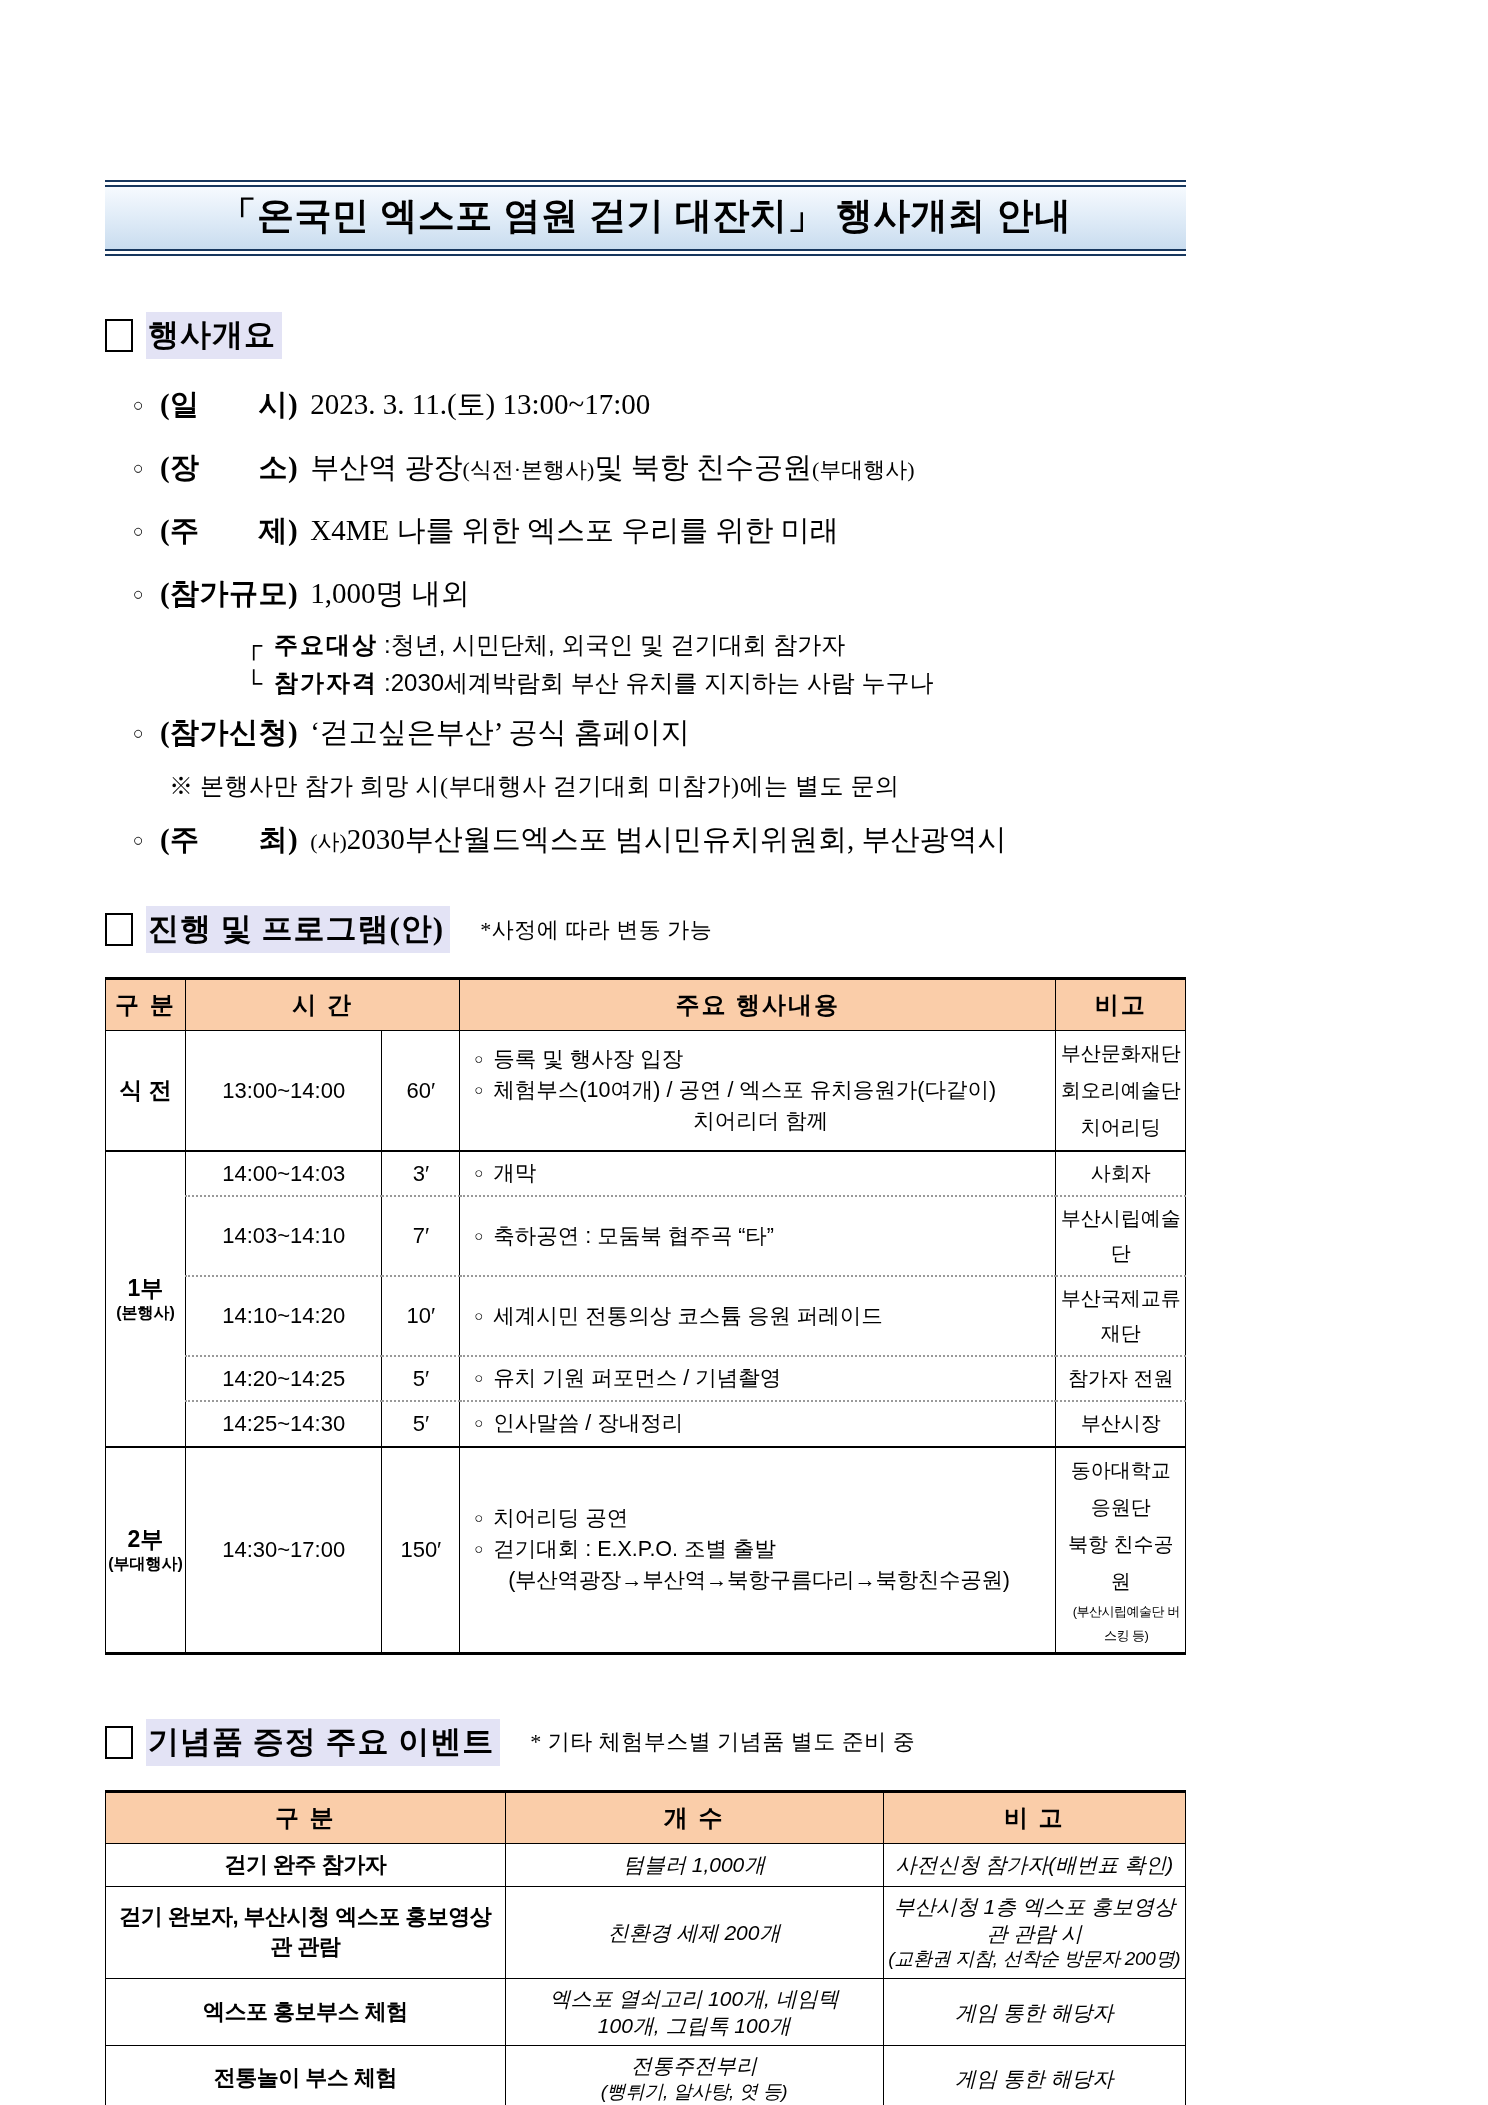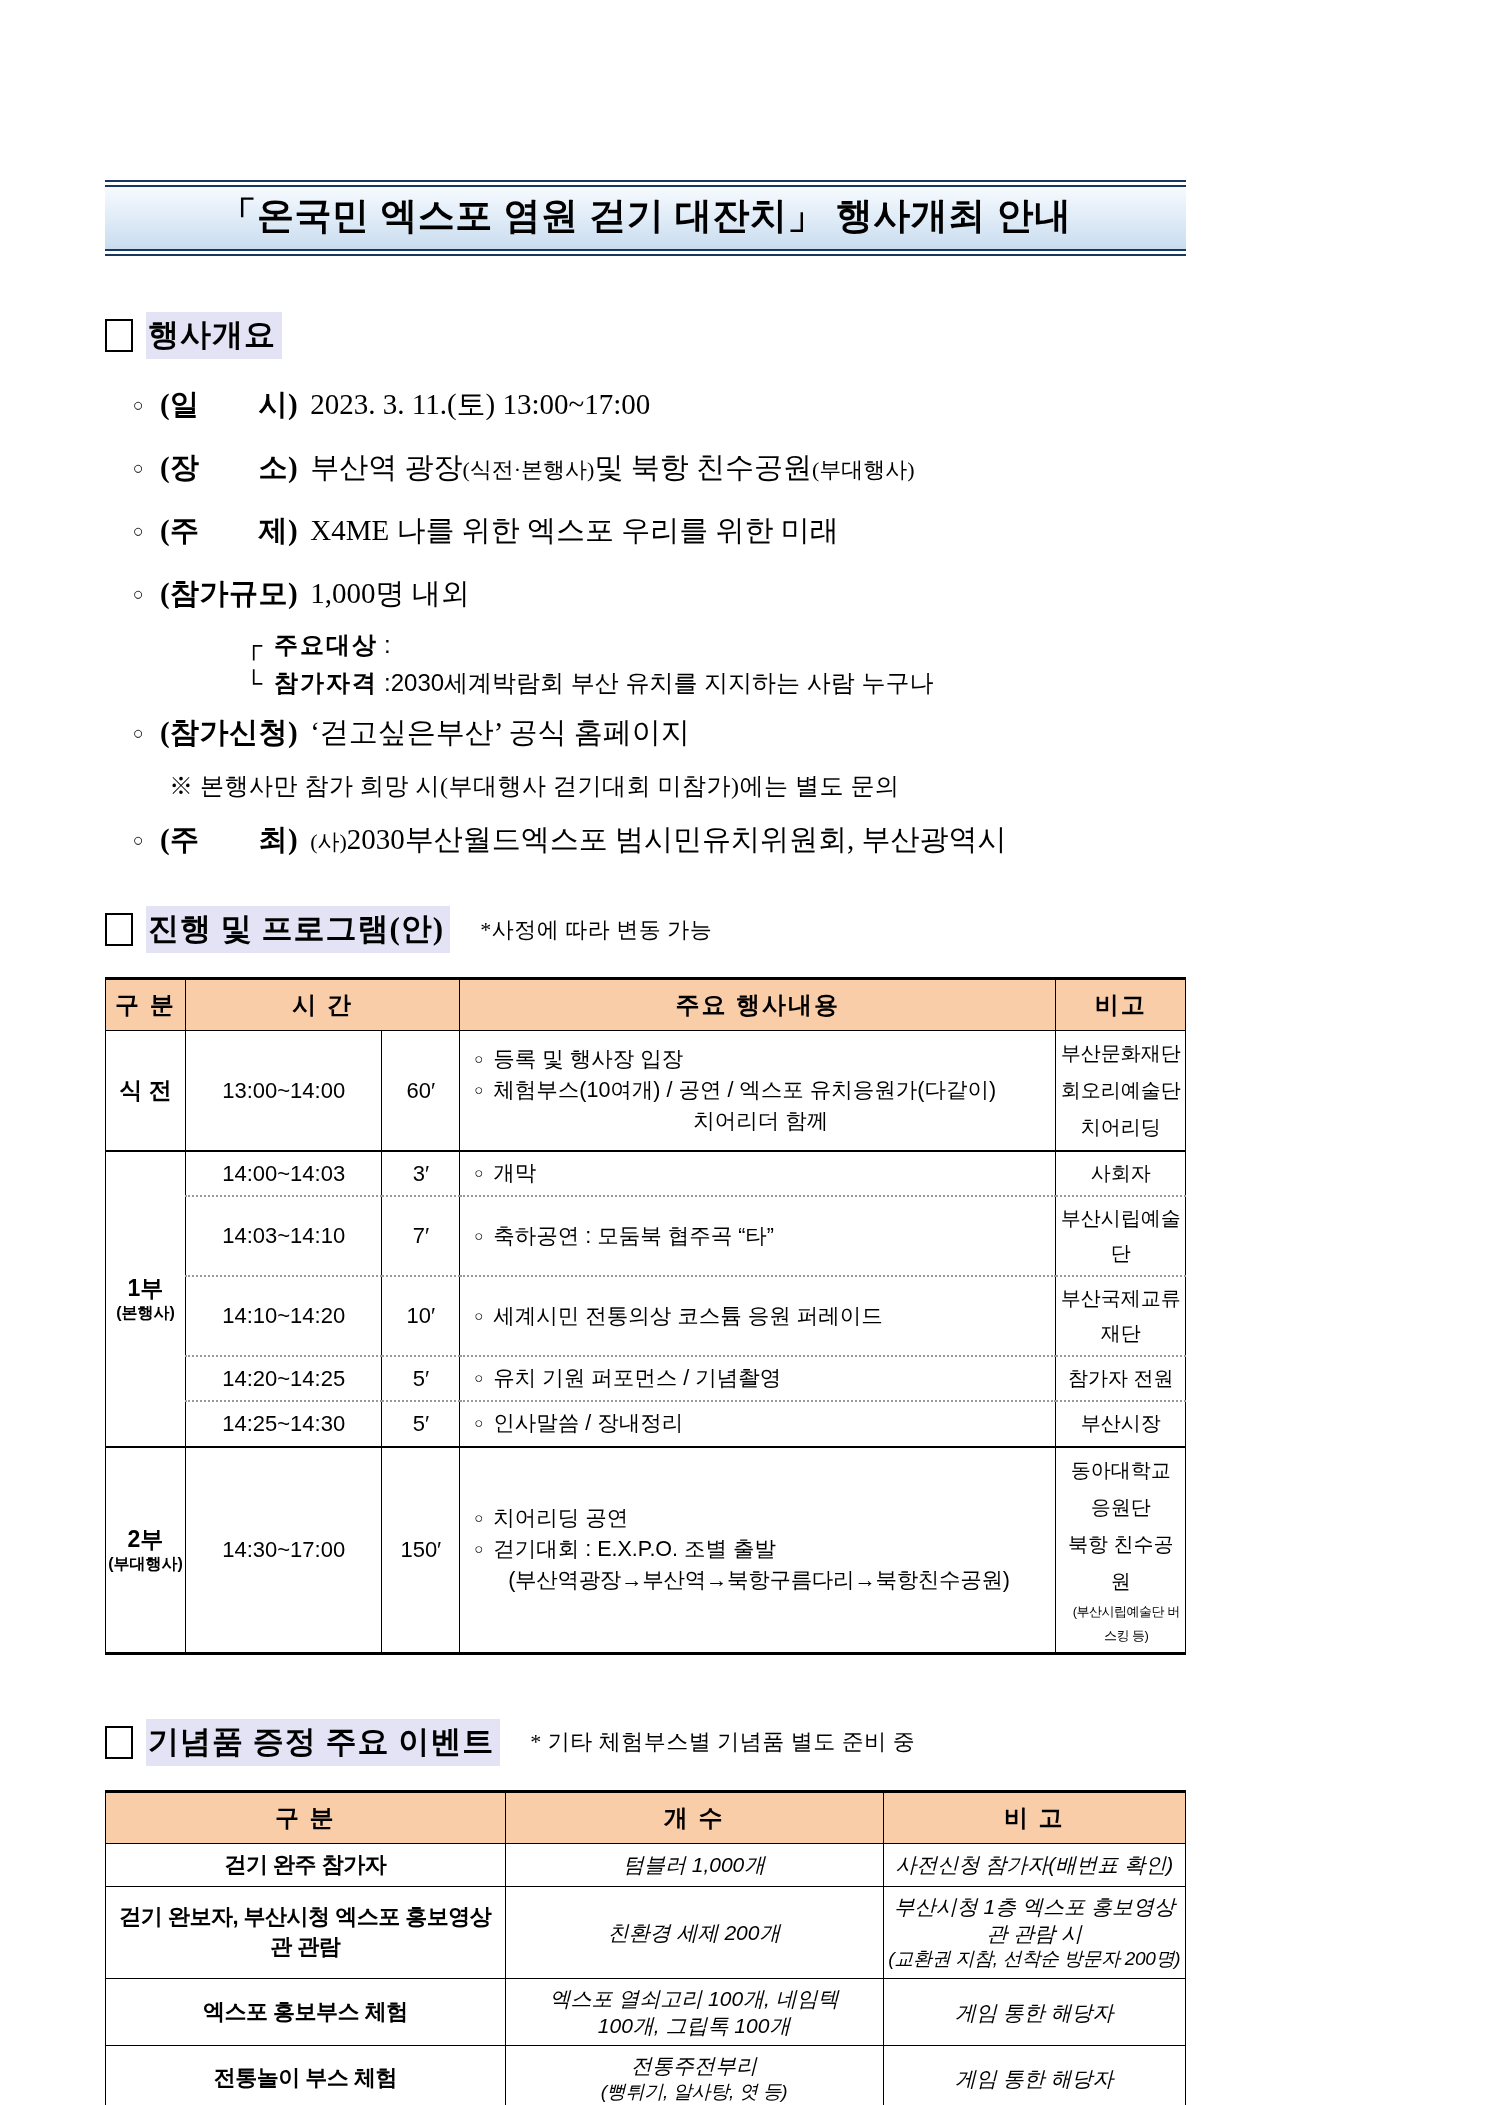--- a/index.html
+++ b/index.html
@@ -132,20 +132,21 @@
         </div>
         <div class="ov-item">
           <span class="ov-bullet">○</span>
           <span class="ov-label">(참가규모)</span>
           <span class="ov-part">1,000명 내외</span>
         </div>
         <div class="ov-sub">
           <span class="prefix">┌</span>
           <span class="sublabel">주요대상</span>
           <span class="subcolon"> : </span>
+          <span class="subval">청년, 시민단체, 외국인 및 걷기대회 참가자</span>
         </div>
         <div class="ov-sub">
           <span class="prefix">└</span>
           <span class="sublabel">참가자격</span>
           <span class="subcolon"> : </span>
           <span class="subval">2030세계박람회 부산 유치를 지지하는 사람 누구나</span>
         </div>
         <div class="ov-item">
           <span class="ov-bullet">○</span>
           <span class="ov-label">(참가신청)</span>

